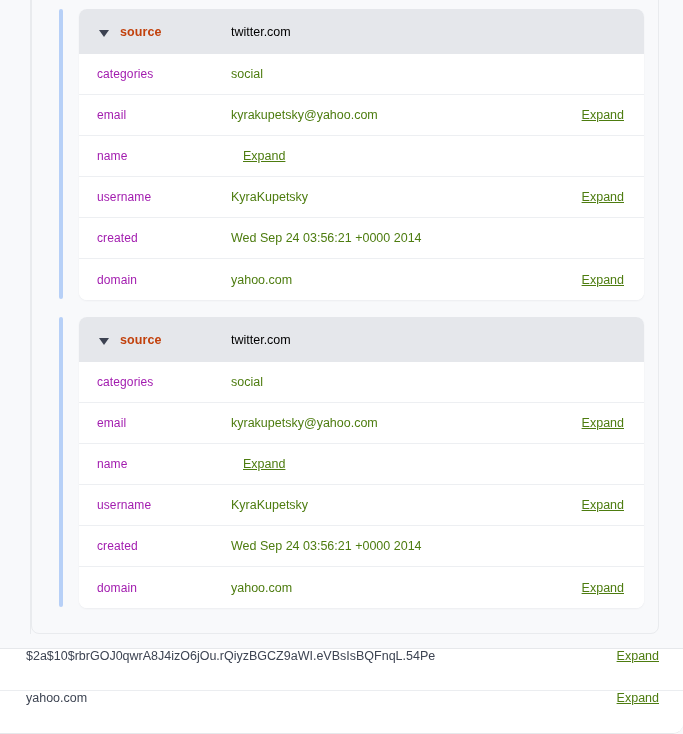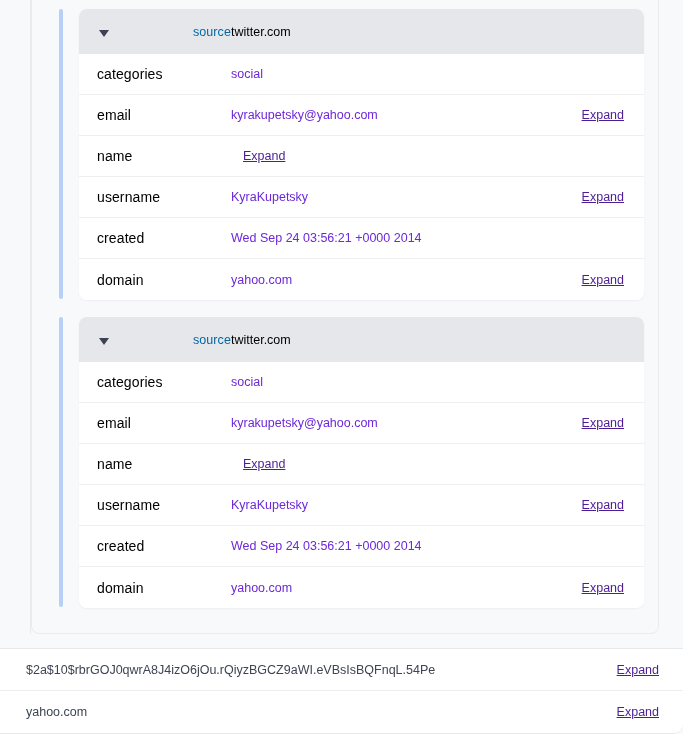--- a/index.html
+++ b/index.html
@@ -84,67 +84,66 @@
     flex: 0 0 auto;
     display: inline-block;
     position: relative;
     top: 1px;
   }
   .caret svg { display: block; }
 
   .key {
     flex: 0 0 auto;
     width: 134px;
-    font-size: 14px;
-    color: #000000;
+    font-size: 12px;
+    color: #a21caf;
     letter-spacing: .1px;
   }
   .row.header .key {
     width: 111px;
-    font-weight: normal;
-    color: #0369a1;
-    font-size: 12.5px;
-    text-align: right;
+    font-weight: bold;
+    color: #c2410c;
+    font-size: 12.5px;
   }
   .val {
     flex: 1 1 auto;
     font-size: 12.5px;
-    color: #6d28d9;
+    color: #4d7c0f;
     white-space: nowrap;
     overflow: hidden;
     text-overflow: ellipsis;
   }
   .row.header .val { color: #000000; }
 
   .expand {
     flex: 0 0 auto;
     margin-left: 12px;
     font-size: 12.5px;
-    color: #4c1d95;
+    color: #4d7c0f;
     text-decoration: underline;
     cursor: pointer;
     white-space: nowrap;
   }
   .expand.hidden { visibility: hidden; }
 
   
   .bottom-list {
     position: absolute;
     left: 0;
     top: 648px;
     width: 683px;
     background: #ffffff;
     border-top: 1px solid #e6e8eb;
     border-bottom: 1px solid #e6e8eb;
     border-bottom-right-radius: 10px;
     overflow: hidden;
   }
   .bottom-row {
     display: flex;
-    align-items: center;
+    align-items: flex-start;
     height: 42px;
     padding: 0 24px 0 26px;
     border-bottom: 1px solid #ebedf0;
     background: #fff;
   }
   .bottom-row:last-child { border-bottom: none; }
   .bottom-row .btext {
     flex: 1 1 auto;
     font-size: 12.5px;
     color: #3d4452;

